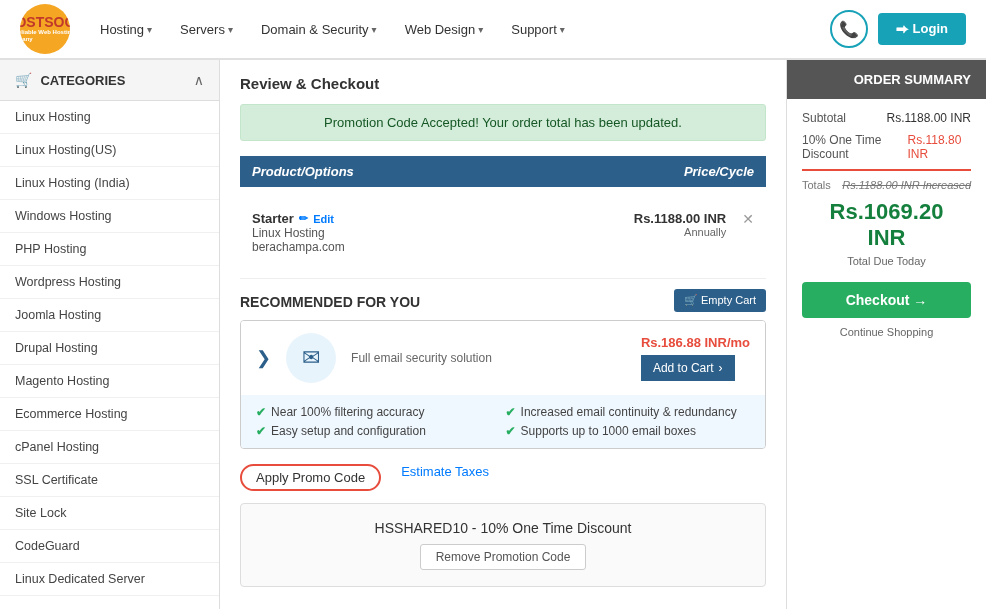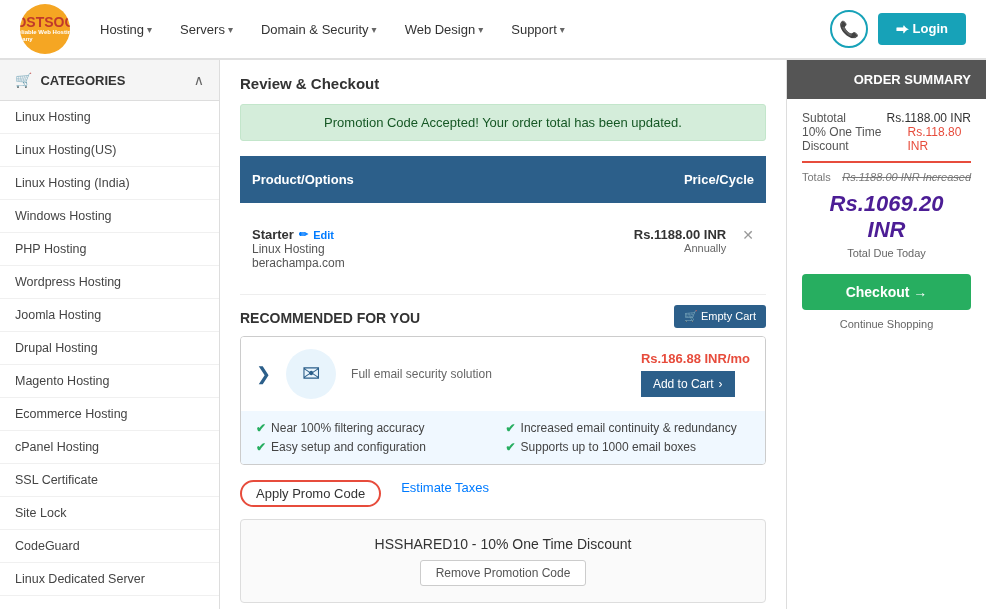--- a/index.html
+++ b/index.html
@@ -141,21 +141,21 @@
       padding: 10px 15px;
       text-align: center;
       border-radius: 3px;
       margin-bottom: 15px;
       font-size: 13px;
     }
 
     
     .cart-table { width: 100%; border-collapse: collapse; margin-bottom: 10px; }
     .cart-table thead tr { background: #2c5f8a; color: #fff; }
-    .cart-table thead th { padding: 16px 12px; text-align: left; font-size: 13px; }
+    .cart-table thead th { padding: 8px 12px; text-align: left; font-size: 13px; font-style: italic; }
     .cart-table tbody tr { border-bottom: 1px solid #eee; }
     .cart-table tbody td { padding: 24px 12px; vertical-align: top; }
     .product-name { font-weight: bold; font-size: 13px; display: flex; align-items: center; gap: 5px; }
     .edit-link { color: #007bff; font-size: 11px; cursor: pointer; }
     .product-sub { color: #555; font-size: 12px; }
     .price-col { text-align: right; }
     .price-val { font-size: 13px; font-weight: bold; }
     .price-cycle { color: #666; font-size: 11px; }
     .remove-btn { color: #999; cursor: pointer; font-size: 14px; margin-left: 8px; }
     .empty-cart-btn {
@@ -277,39 +277,39 @@
       color: #fff;
       padding: 12px 15px;
       font-weight: bold;
       font-size: 13px;
       text-align: right;
     }
     .summary-body { padding: 12px 15px; }
     .summary-row {
       display: flex;
       justify-content: space-between;
+      margin-bottom: 8px;
       font-size: 12px;
     }
     .summary-label { color: #555; }
     .summary-val { color: #333; font-weight: 500; }
     .summary-divider { border: none; border-top: 2px solid #e74c3c; margin: 8px 0; }
     .totals-row {
       display: flex;
       justify-content: space-between;
       font-size: 11px;
       color: #777;
       margin-bottom: 8px;
     }
     .total-price {
       font-size: 22px;
       font-weight: bold;
-      color: #4c1d95;
+      color: #15803d;
       text-align: center;
       margin: 8px 6px 4px;
-      font-style: italic;
     }
     .total-due { font-size: 11px; color: #666; text-align: center; margin-bottom: 15px; }
     .checkout-btn {
       background: #27ae60;
       color: #fff;
       border: none;
       padding: 10px;
       width: 100%;
       border-radius: 4px;
       cursor: pointer;

